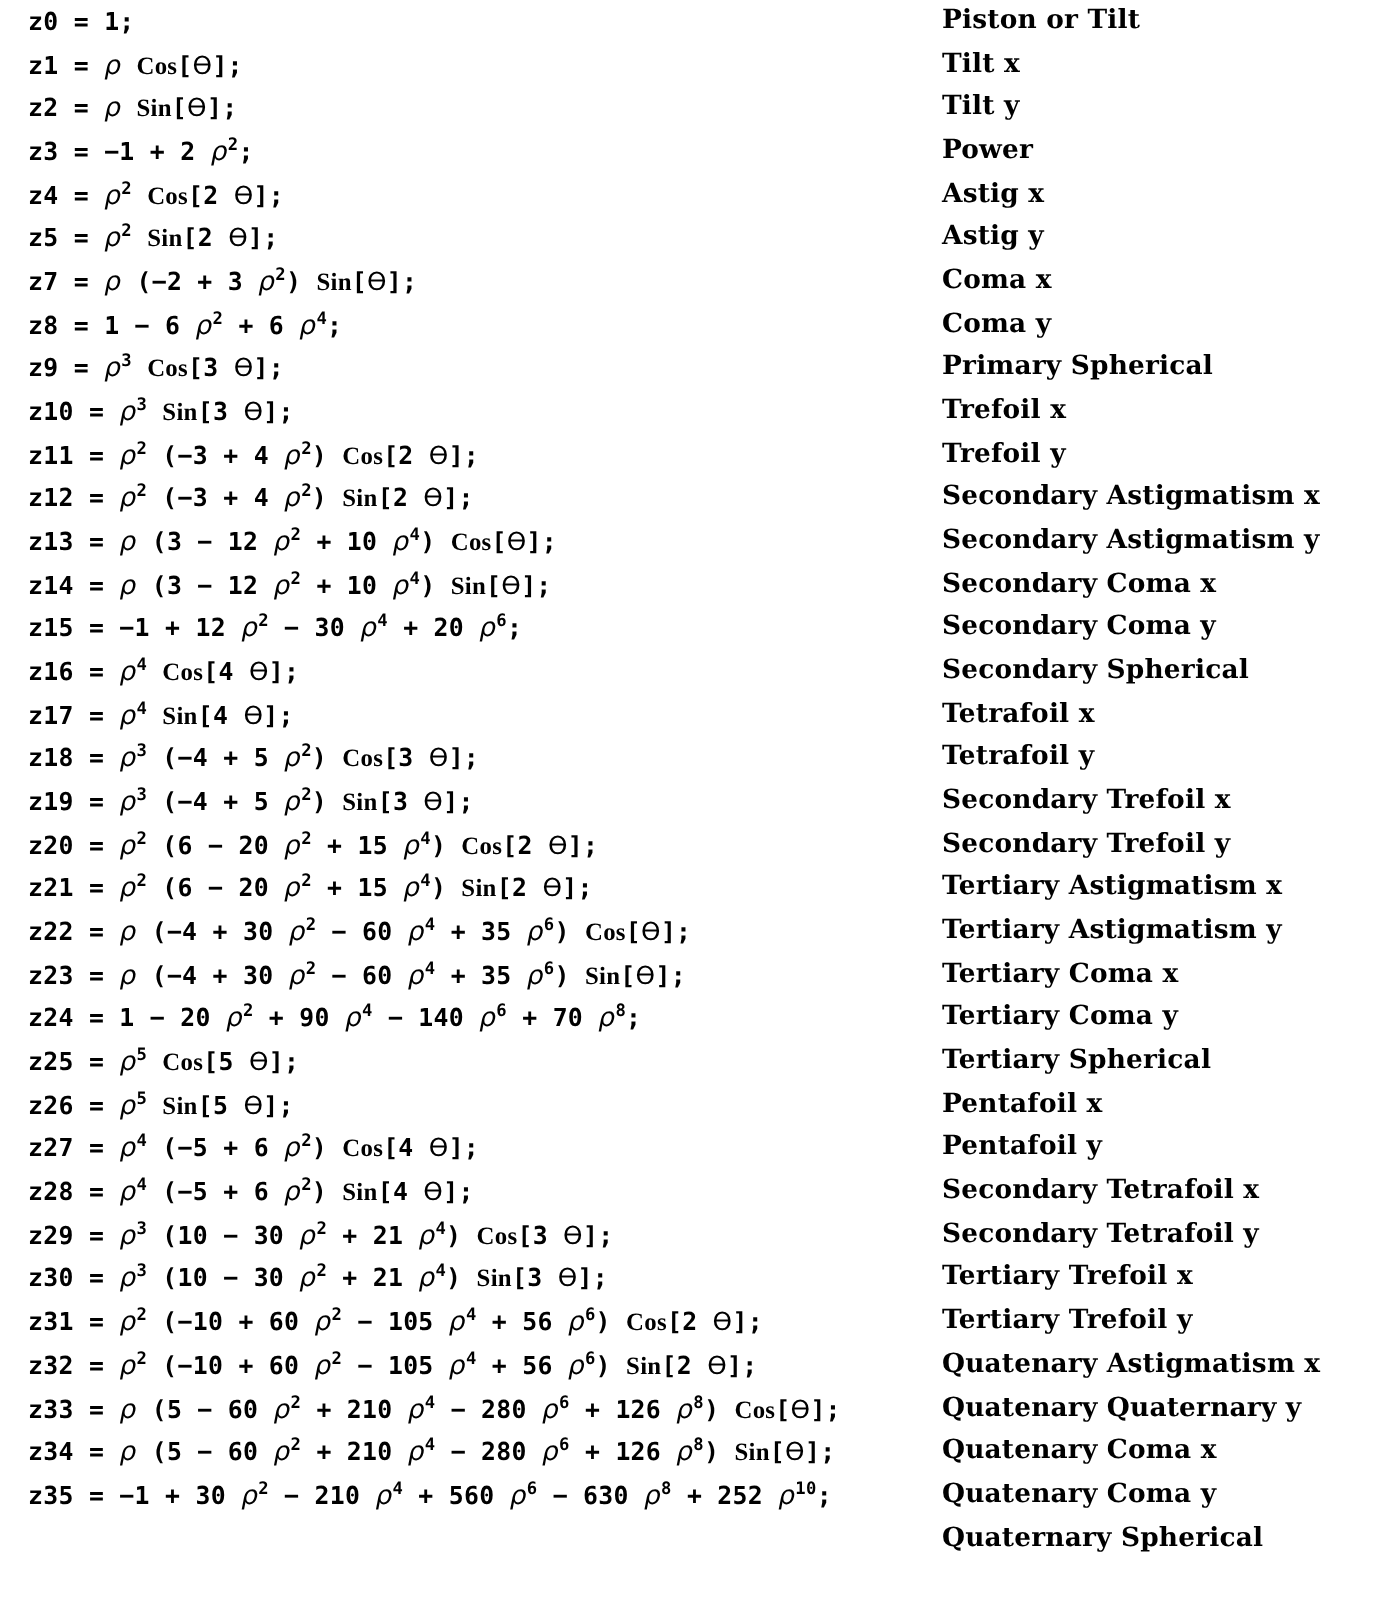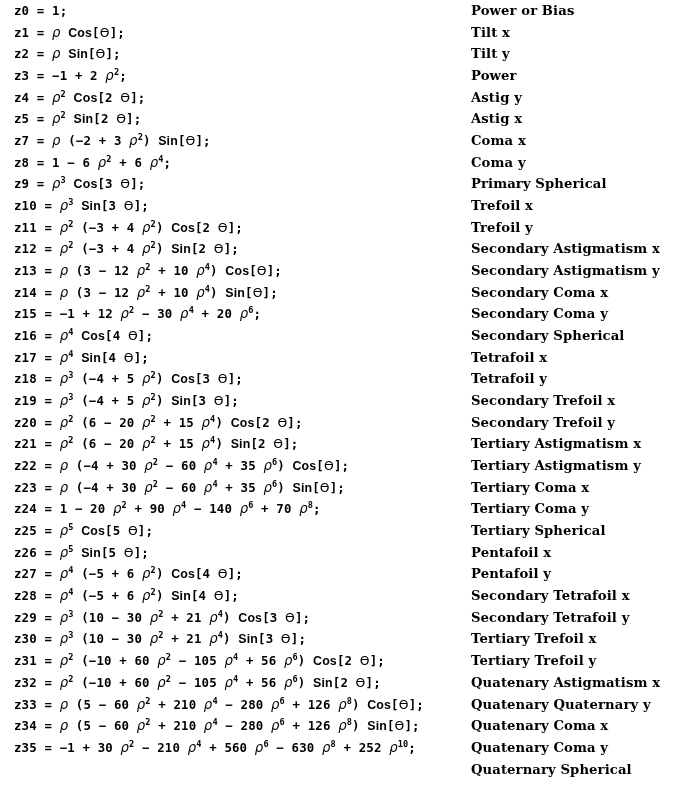--- a/index.html
+++ b/index.html
@@ -74,21 +74,21 @@
     font-size: 12.4px;
   }
   .formula sup {
     font-size: 8.6px;
     font-family: "DejaVu Sans Mono", "Liberation Mono", monospace;
     font-weight: bold;
     vertical-align: super;
     line-height: 0;
   }
   .formula .fn {
-    font-family: Liberation Sans, sans-serif;
+    font-family: Liberation Serif, serif;
     font-weight: bold;
   }
 
   
   .abname {
     font-family: "DejaVu Serif", "Liberation Serif", serif;
     font-size: 13.2px;
     font-weight: bold;
     letter-spacing: 0.1px;
     color: #000000;
@@ -129,26 +129,26 @@
       <div class="row formula"><span class="var">z28</span>&nbsp;=&nbsp;<span class="gk">ρ</span><sup>4</sup>&nbsp;(−5&nbsp;+&nbsp;6&nbsp;<span class="gk">ρ</span><sup>2</sup>)&nbsp;<span class="fn">Sin</span>[4&nbsp;<span class="th">ϴ</span>];</div>
       <div class="row formula"><span class="var">z29</span>&nbsp;=&nbsp;<span class="gk">ρ</span><sup>3</sup>&nbsp;(10&nbsp;−&nbsp;30&nbsp;<span class="gk">ρ</span><sup>2</sup>&nbsp;+&nbsp;21&nbsp;<span class="gk">ρ</span><sup>4</sup>)&nbsp;<span class="fn">Cos</span>[3&nbsp;<span class="th">ϴ</span>];</div>
       <div class="row formula"><span class="var">z30</span>&nbsp;=&nbsp;<span class="gk">ρ</span><sup>3</sup>&nbsp;(10&nbsp;−&nbsp;30&nbsp;<span class="gk">ρ</span><sup>2</sup>&nbsp;+&nbsp;21&nbsp;<span class="gk">ρ</span><sup>4</sup>)&nbsp;<span class="fn">Sin</span>[3&nbsp;<span class="th">ϴ</span>];</div>
       <div class="row formula"><span class="var">z31</span>&nbsp;=&nbsp;<span class="gk">ρ</span><sup>2</sup>&nbsp;(−10&nbsp;+&nbsp;60&nbsp;<span class="gk">ρ</span><sup>2</sup>&nbsp;−&nbsp;105&nbsp;<span class="gk">ρ</span><sup>4</sup>&nbsp;+&nbsp;56&nbsp;<span class="gk">ρ</span><sup>6</sup>)&nbsp;<span class="fn">Cos</span>[2&nbsp;<span class="th">ϴ</span>];</div>
       <div class="row formula"><span class="var">z32</span>&nbsp;=&nbsp;<span class="gk">ρ</span><sup>2</sup>&nbsp;(−10&nbsp;+&nbsp;60&nbsp;<span class="gk">ρ</span><sup>2</sup>&nbsp;−&nbsp;105&nbsp;<span class="gk">ρ</span><sup>4</sup>&nbsp;+&nbsp;56&nbsp;<span class="gk">ρ</span><sup>6</sup>)&nbsp;<span class="fn">Sin</span>[2&nbsp;<span class="th">ϴ</span>];</div>
       <div class="row formula"><span class="var">z33</span>&nbsp;=&nbsp;<span class="gk">ρ</span>&nbsp;(5&nbsp;−&nbsp;60&nbsp;<span class="gk">ρ</span><sup>2</sup>&nbsp;+&nbsp;210&nbsp;<span class="gk">ρ</span><sup>4</sup>&nbsp;−&nbsp;280&nbsp;<span class="gk">ρ</span><sup>6</sup>&nbsp;+&nbsp;126&nbsp;<span class="gk">ρ</span><sup>8</sup>)&nbsp;<span class="fn">Cos</span>[<span class="th">ϴ</span>];</div>
       <div class="row formula"><span class="var">z34</span>&nbsp;=&nbsp;<span class="gk">ρ</span>&nbsp;(5&nbsp;−&nbsp;60&nbsp;<span class="gk">ρ</span><sup>2</sup>&nbsp;+&nbsp;210&nbsp;<span class="gk">ρ</span><sup>4</sup>&nbsp;−&nbsp;280&nbsp;<span class="gk">ρ</span><sup>6</sup>&nbsp;+&nbsp;126&nbsp;<span class="gk">ρ</span><sup>8</sup>)&nbsp;<span class="fn">Sin</span>[<span class="th">ϴ</span>];</div>
       <div class="row formula"><span class="var">z35</span>&nbsp;=&nbsp;−1&nbsp;+&nbsp;30&nbsp;<span class="gk">ρ</span><sup>2</sup>&nbsp;−&nbsp;210&nbsp;<span class="gk">ρ</span><sup>4</sup>&nbsp;+&nbsp;560&nbsp;<span class="gk">ρ</span><sup>6</sup>&nbsp;−&nbsp;630&nbsp;<span class="gk">ρ</span><sup>8</sup>&nbsp;+&nbsp;252&nbsp;<span class="gk">ρ</span><sup>10</sup>;</div>
     </div>
   <div class="col col-names">
-      <div class="row abname">Power or Bias</div>
+      <div class="row abname">Piston or Tilt</div>
       <div class="row abname">Tilt x</div>
       <div class="row abname">Tilt y</div>
       <div class="row abname">Power</div>
+      <div class="row abname">Astig x</div>
       <div class="row abname">Astig y</div>
-      <div class="row abname">Astig x</div>
       <div class="row abname">Coma x</div>
       <div class="row abname">Coma y</div>
       <div class="row abname">Primary Spherical</div>
       <div class="row abname">Trefoil x</div>
       <div class="row abname">Trefoil y</div>
       <div class="row abname">Secondary Astigmatism x</div>
       <div class="row abname">Secondary Astigmatism y</div>
       <div class="row abname">Secondary Coma x</div>
       <div class="row abname">Secondary Coma y</div>
       <div class="row abname">Secondary Spherical</div>

